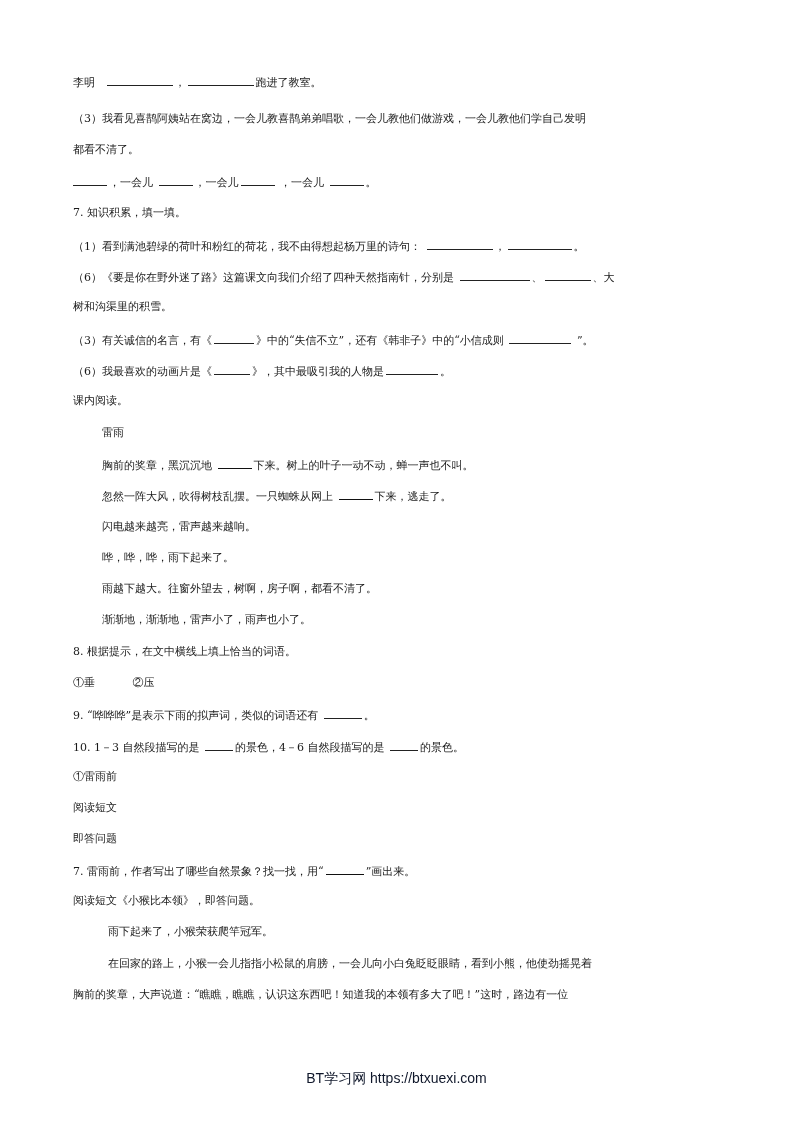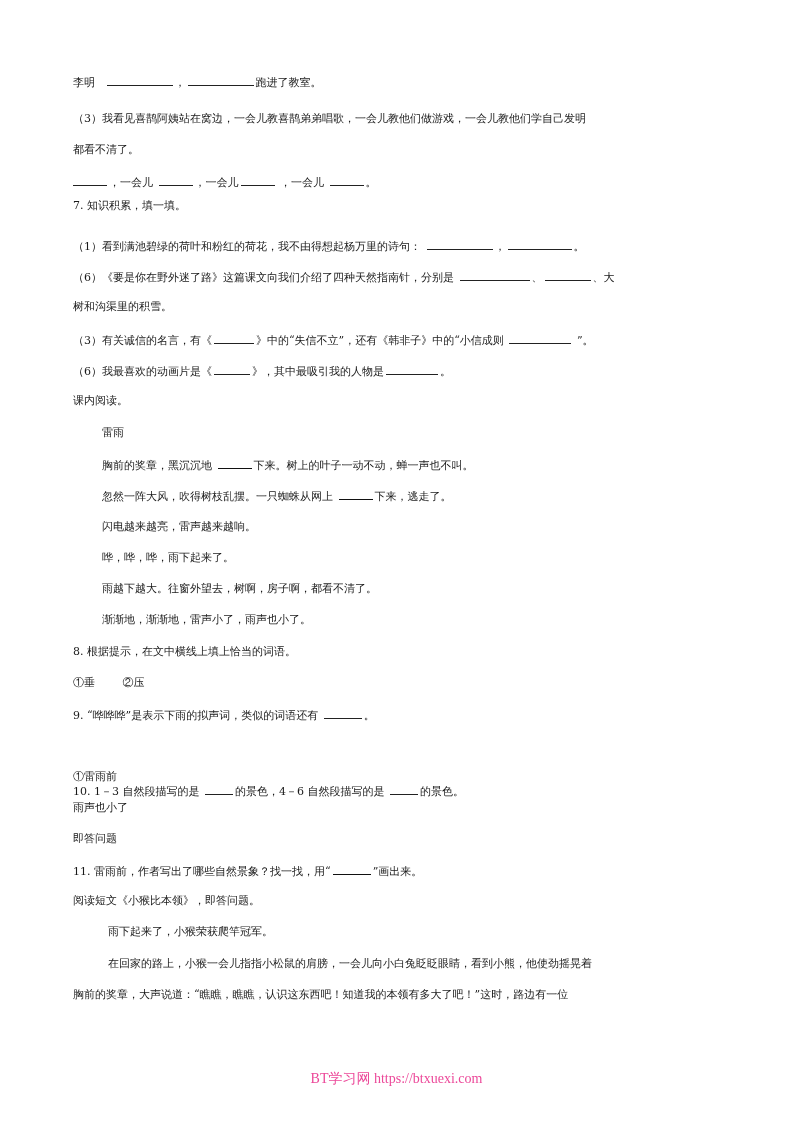--- a/index.html
+++ b/index.html
@@ -4,21 +4,21 @@
   <style>
     html, body { margin: 0; padding: 0; background: #ffffff; }
     body { width: 793px; height: 1122px; position: relative; overflow: hidden;
       font-family: "DejaVu Serif", "Liberation Serif", serif; color: #1a1a1a; }
     .line { position: absolute; left: 73px; font-size: 11px; line-height: 18px; white-space: nowrap; }
     .indent { left: 102px; }
     .indent2 { left: 108px; }
     .blank { display: inline-block; border-bottom: 1px solid #222; height: 13px; vertical-align: baseline; margin: 0 2px; }
     .blank.thick { border-bottom: 1.5px solid #111; }
     .footer { position: absolute; top: 1070px; left: 0; width: 793px; text-align: center;
-      font-family: Liberation Serif, serif; font-size: 14px; color: #ec4899; }
+      font-family: Liberation Sans, sans-serif; font-size: 14px; color: #0f172a; }
   </style>
 </head>
 <body>
 
 <div>
 
   <div class="line" style="top:72px">
     <span>李明</span>
     <span class="blank" style="width:66px;margin-left:8px"></span><span>，</span><span class="blank" style="width:66px"></span><span>跑进了教室。</span>
   </div>
@@ -26,21 +26,21 @@
   <div class="line" style="top:110px">（3）我看见喜鹊阿姨站在窝边，一会儿教喜鹊弟弟唱歌，一会儿教他们做游戏，一会儿教他们学自己发明</div>
   <div class="line" style="top:141px">都看不清了。</div>
 
   <div class="line" style="top:172px">
     <span class="blank" style="width:34px;margin-left:0"></span><span>，一会儿</span>
     <span class="blank" style="width:34px"></span><span>，一会儿</span><span class="blank" style="width:34px"></span>
     <span>，一会儿</span>
     <span class="blank" style="width:34px"></span><span>。</span>
   </div>
 
-  <div class="line" style="top:197px">7. 知识积累，填一填。</div>
+  <div class="line" style="top:204px">7. 知识积累，填一填。</div>
 
   <div class="line" style="top:236px">
     <span>（1）看到满池碧绿的荷叶和粉红的荷花，我不由得想起杨万里的诗句：</span>
     <span class="blank" style="width:66px"></span><span>，</span><span class="blank" style="width:64px"></span><span>。</span>
   </div>
 
   <div class="line" style="top:267px">
     <span>（6）《要是你在野外迷了路》这篇课文向我们介绍了四种天然指南针，分别是</span>
     <span class="blank" style="width:70px"></span><span>、</span><span class="blank" style="width:46px"></span><span>、大</span>
   </div>
@@ -71,39 +71,39 @@
   </div>
 
   <div class="line indent" style="top:518px">闪电越来越亮，雷声越来越响。</div>
   <div class="line indent" style="top:549px">哗，哗，哗，雨下起来了。</div>
   <div class="line indent" style="top:580px">雨越下越大。往窗外望去，树啊，房子啊，都看不清了。</div>
   <div class="line indent" style="top:611px">渐渐地，渐渐地，雷声小了，雨声也小了。</div>
 
   <div class="line" style="top:643px">8. 根据提示，在文中横线上填上恰当的词语。</div>
   <div class="line" style="top:674px">
     <span>①垂</span>
-    <span style="margin-left:24px">②压</span>
+    <span style="margin-left:34px">②压</span>
   </div>
 
   <div class="line" style="top:705px">
     <span>9. “哗哗哗”是表示下雨的拟声词，类似的词语还有</span>
     <span class="blank" style="width:38px"></span><span>。</span>
   </div>
 
-  <div class="line" style="top:781px">
+  <div class="line" style="top:737px">
     <span>10. 1－3 自然段描写的是</span>
     <span class="blank" style="width:28px"></span><span>的景色，4－6 自然段描写的是</span>
     <span class="blank" style="width:28px"></span><span>的景色。</span>
   </div>
   <div class="line" style="top:768px">①雷雨前</div>
-  <div class="line" style="top:799px">雨声也小了</div>
+  <div class="line" style="top:799px">阅读短文</div>
   <div class="line" style="top:830px">即答问题</div>
 
   <div class="line" style="top:861px">
-    <span>11. 雷雨前，作者写出了哪些自然景象？找一找，用“</span><span class="blank thick" style="width:38px"></span><span>”画出来。</span>
+    <span>7. 雷雨前，作者写出了哪些自然景象？找一找，用“</span><span class="blank thick" style="width:38px"></span><span>”画出来。</span>
   </div>
 
   <div class="line" style="top:892px">阅读短文《小猴比本领》，即答问题。</div>
   <div class="line indent2" style="top:923px">雨下起来了，小猴荣获爬竿冠军。</div>
   <div class="line indent2" style="top:955px">在回家的路上，小猴一会儿指指小松鼠的肩膀，一会儿向小白兔眨眨眼睛，看到小熊，他使劲摇晃着</div>
   <div class="line" style="top:986px">胸前的奖章，大声说道：“瞧瞧，瞧瞧，认识这东西吧！知道我的本领有多大了吧！”这时，路边有一位</div>
 
   <div class="footer">BT学习网 https://btxuexi.com</div>
 </div>
 

